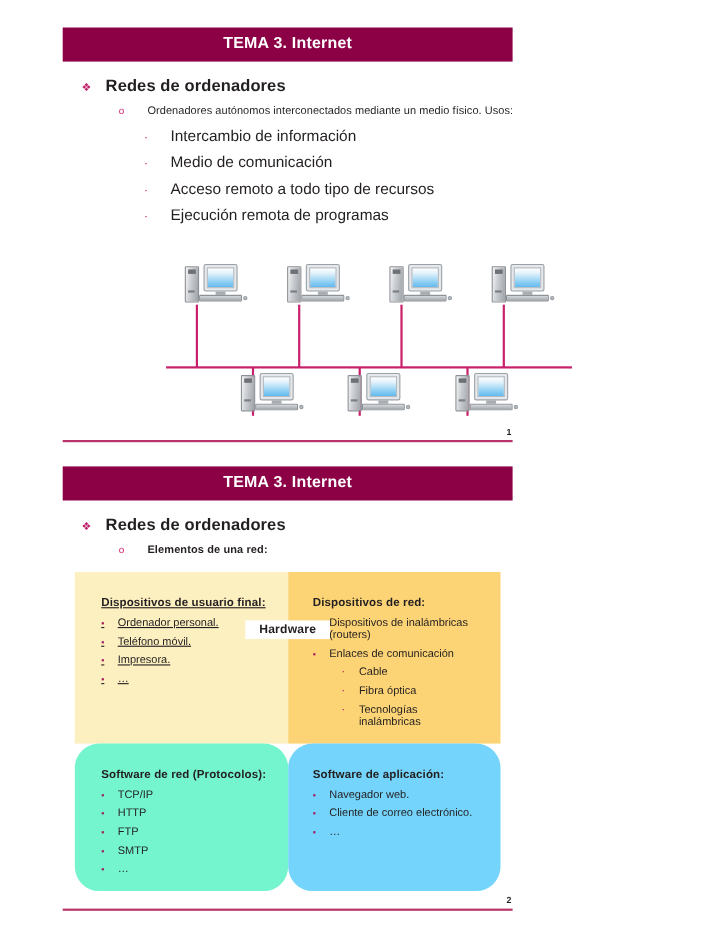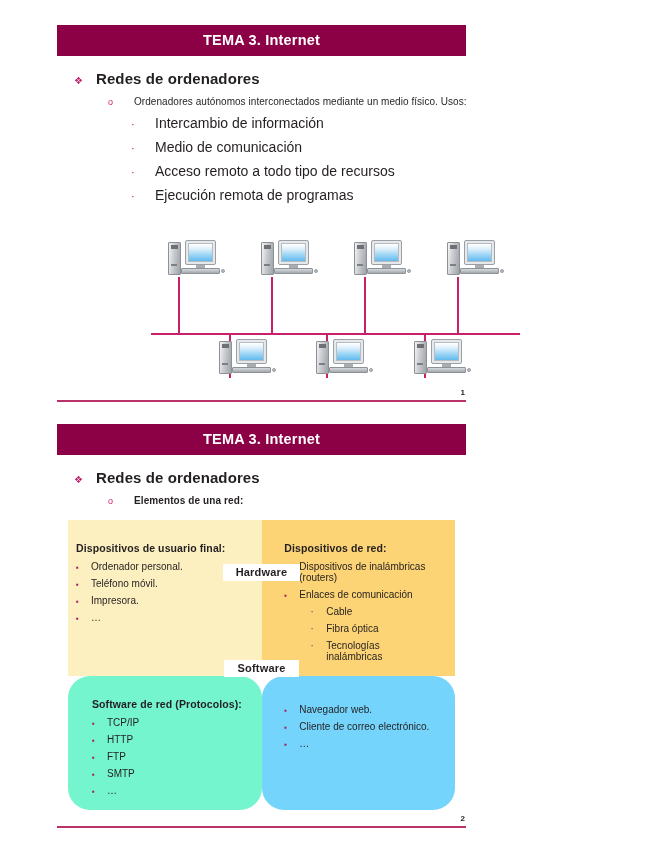--- a/index.html
+++ b/index.html
@@ -158,21 +158,21 @@
   .rule {
     margin: 3px 57px 0 57px;
     height: 2px;
     background: #B8336A;
   }
 
   
   .boxwrap { margin: 14px 68px 0 68px; position: relative; }
   .row { display: flex; }
   .cell { box-sizing: border-box; padding: 22px 0 14px 0; }
-  .cell.hw-l { background: #FCEFC0; width: 50.2%; padding-left: 8px; padding-right: 10px; }
+  .cell.hw-l { background: #FCEFC0; width: 50.2%; padding-left: 24px; padding-right: 10px; text-decoration: underline; }
   .cell.hw-r { background: #FCD475; width: 49.8%; padding-left: 22px; padding-right: 18px; }
   .cell.sw-l { background: #74F5CE; width: 50.2%; padding-left: 24px; padding-right: 10px; }
   .cell.sw-r { background: #74D4FB; width: 49.8%; padding-left: 22px; padding-right: 6px; }
   .row.hw .cell { min-height: 118px; }
   .row.sw .cell { min-height: 122px; border-radius: 22px; }
 
   .cell h4 {
     margin: 0 0 7px 0;
     font-size: 10.5px;
     font-weight: bold;
@@ -428,38 +428,36 @@
           <span class="mk">▪</span>
           <span class="tx">SMTP</span>
         </div>
         <div class="sq">
           <span class="mk">▪</span>
           <span class="tx">…</span>
         </div>
       </div>
 
       <div class="cell sw-r">
+        <h4>Software de aplicación:</h4>
         <div class="sq">
           <span class="mk">▪</span>
           <span class="tx">Navegador web.</span>
         </div>
         <div class="sq">
           <span class="mk">▪</span>
           <span class="tx">Cliente de correo electrónico.</span>
         </div>
         <div class="sq">
           <span class="mk">▪</span>
           <span class="tx">…</span>
         </div>
       </div>
     </div>
 
     <div class="sectlabel hw">
       <span>Hardware</span>
-    </div>
-    <div class="sectlabel sw">
-      <span>Software</span>
     </div>
   </div>
 
   <div class="pagenum" style="margin-top:4px">2</div>
   <div class="rule"></div>
 </div>
 
 </body></html>

